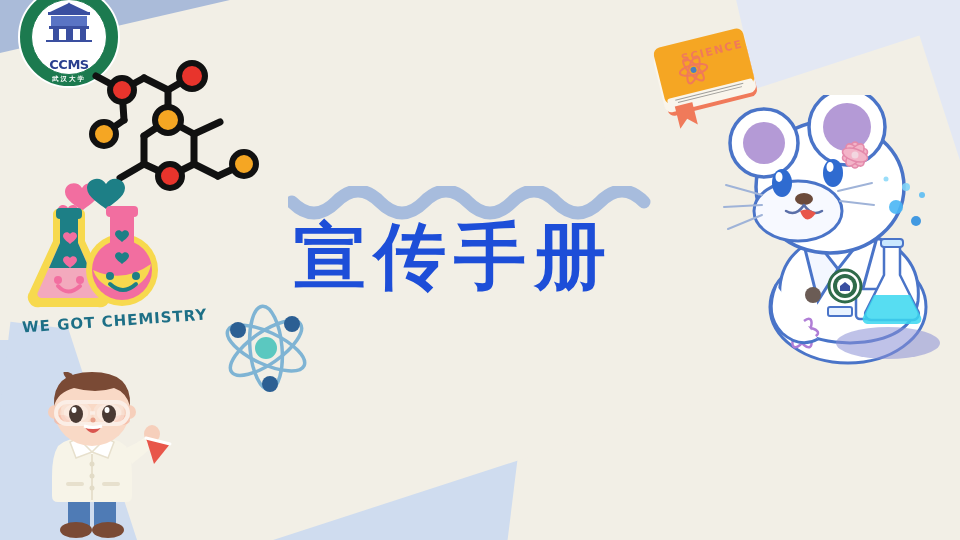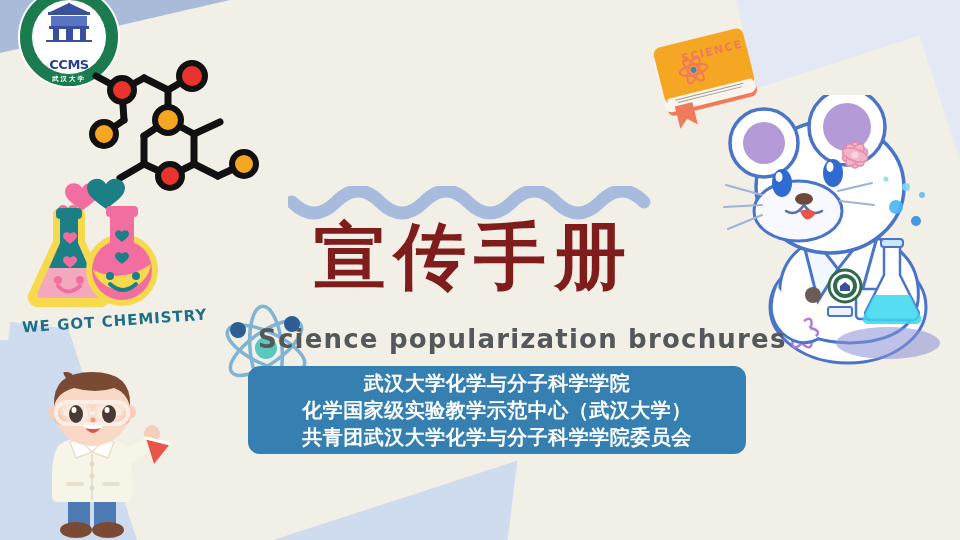--- a/index.html
+++ b/index.html
@@ -123,23 +123,23 @@
   
   .title-1 {
     position:absolute; left:318px; top:106px;
     font-family:"DejaVu Sans","Liberation Sans", sans-serif;
     font-size:78px; font-weight:900; color:#3b7fae;
     letter-spacing:6px; line-height:1;
     white-space:nowrap;
   }
   .wave-sep { position:absolute; left:288px; top:186px; }
   .title-2 {
-    position:absolute; left:314px; top:220px;
+    position:absolute; left:294px; top:220px;
     font-family:"DejaVu Sans","Liberation Sans", sans-serif;
-    font-size:72px; font-weight:900; color:#7f1d1d;
+    font-size:72px; font-weight:900; color:#1d4ed8;
     letter-spacing:8px; line-height:1;
     white-space:nowrap;
   }
   .subtitle-en {
     position:absolute; left:258px; top:324px;
     font-family:"DejaVu Sans", sans-serif;
     font-size:26px; font-weight:bold; color:#55585a;
     letter-spacing:1.2px; white-space:nowrap;
   }
 
@@ -456,21 +456,15 @@
 
 
   <div class="wave-sep">
     <svg width="390" height="36" viewBox="0 0 390 36">
       <path d="M4 16 q22 22 44 0 q22 -22 44 0 q22 22 44 0 q22 -22 44 0 q22 22 44 0 q22 -22 44 0 q22 22 44 0 q22 -22 44 0" fill="none" stroke="#a7bcdd" stroke-width="13" stroke-linecap="round"></path>
     </svg>
   </div>
 
   <div class="title-2">宣传手册</div>
 
-  <div class="subtitle-en">Science popularization brochures</div>
-
-  <div class="banner">
-    <div class="banner-line">武汉大学化学与分子科学学院</div>
-    <div class="banner-line">化学国家级实验教学示范中心（武汉大学）</div>
-    <div class="banner-line">共青团武汉大学化学与分子科学学院委员会</div>
-  </div>
+
 
 </div>
 
 </body></html>

